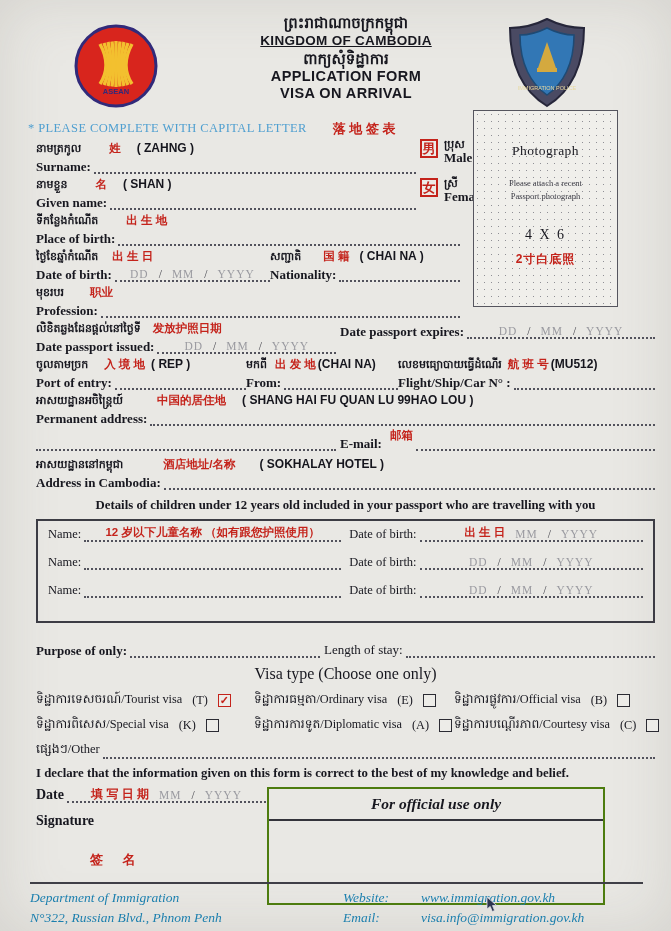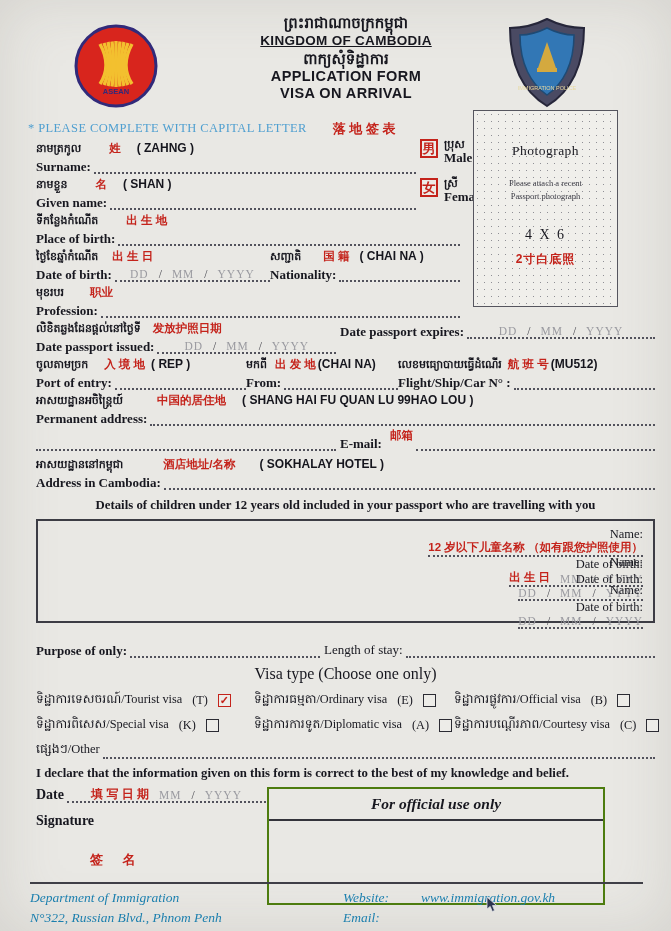--- a/index.html
+++ b/index.html
@@ -59,21 +59,21 @@
            background-image:radial-gradient(#8f8f95 .9px, transparent 1px);
            background-size:7px 7px; text-align:center; padding-top:32px; }
   .photo .p-title { font-size:13.5px; letter-spacing:.5px; }
   .photo .p-small { font-size:8.5px; margin-top:18px; line-height:1.5; color:#3a3a44; }
   .photo .p-size { font-size:14px; margin-top:24px; letter-spacing:2px; }
   .photo .p-red { font-size:12px; margin-top:8px; letter-spacing:1px; }
 
   
   .child-head { text-align:center; font-weight:bold; font-size:12.8px; margin-top:8px; }
   .childbox { border:2px solid #3c3c44; margin-top:6px; padding:6px 10px 10px 10px; }
-  .c-row { display:flex; align-items:flex-end; height:28px; font-size:12.5px;flex-direction:column; }
+  .c-row { display:flex; align-items:flex-start; height:28px; font-size:12.5px; }
   .c-lab { white-space:nowrap; }
   .c-dot1 { flex:1.15; } .c-dot2 { flex:1; }
   .c-row .dotline { height:15px; }
   .c-row .red { font-size:11.5px; }
   .c-dob-lab { margin-left:8px; white-space:nowrap; }
 
   .purpose-row { display:flex; align-items:flex-end; margin-top:15px; height:20px; }
   .lab-n { font-size:13px; white-space:nowrap; }
 
   
@@ -467,20 +467,21 @@
         <div>Department of Immigration</div>
         <div>N°322, Russian Blvd., Phnom Penh</div>
       </div>
       <div class="f-right">
         <div class="f-r-row">
           <span class="f-l">Website:</span>
           <span>www.immigration.gov.kh</span>
         </div>
         <div class="f-r-row">
           <span class="f-l">Email:</span>
+          <span>visa.info@immigration.gov.kh</span>
         </div>
       </div>
     </div>
   </div>
 
   <svg class="cursor" width="13" height="17" viewBox="0 0 13 17">
     <path d="M1 1 L1 13 L4.2 10.4 L6.3 15.5 L8.6 14.5 L6.5 9.6 L10.5 9.4 Z" fill="#2e3550" stroke="#dfe2ea" stroke-width="0.8"></path>
   </svg>
 </div>
 

